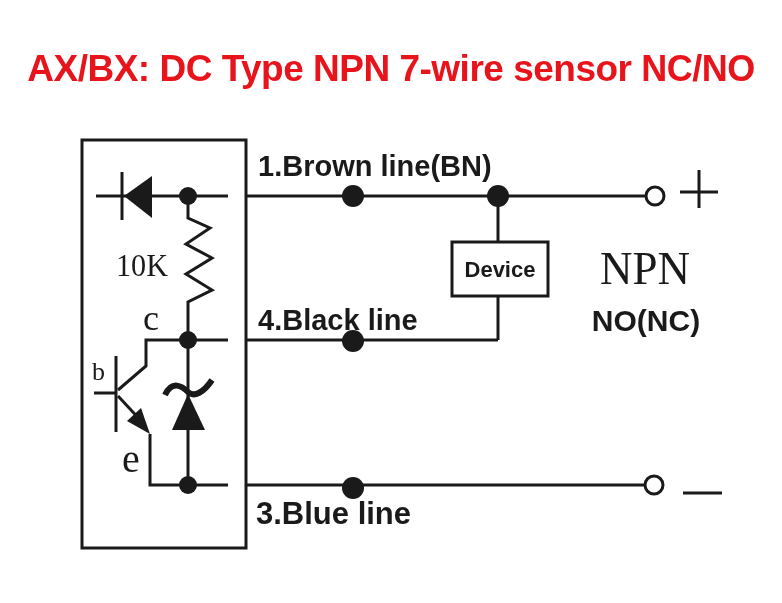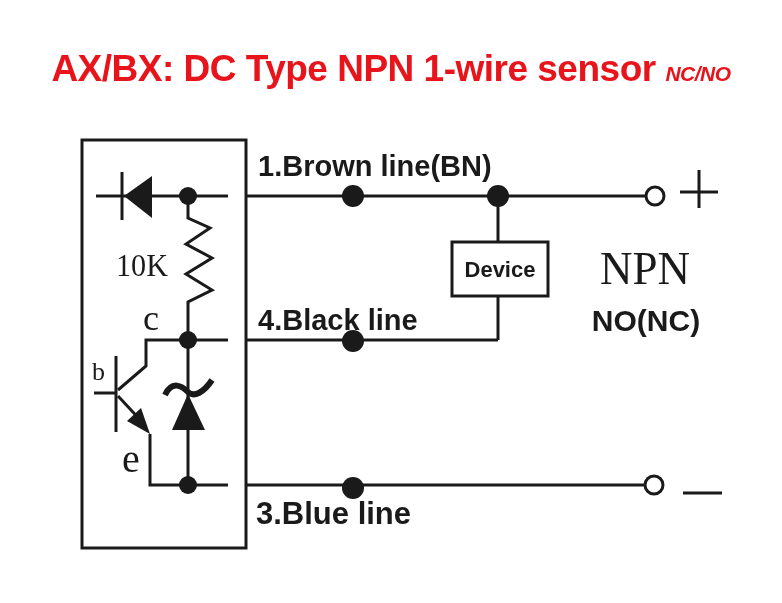--- a/index.html
+++ b/index.html
@@ -1,27 +1,27 @@
 <!DOCTYPE html>
 <html><head>
 <meta charset="utf-8">
 <style>
   html, body { margin:0; padding:0; background:#ffffff; }
   body { width:782px; height:603px; position:relative; overflow:hidden; font-family:"Liberation Sans", sans-serif; }
   #title { position:absolute; left:0; top:48px; width:782px; text-align:center; color:#e8141c; font-family:"Liberation Sans", sans-serif; font-weight:bold; font-size:37px; letter-spacing:-0.5px; white-space:nowrap; }
-  #title .small { font-size:21px;font-style:italic; }
+  #title .small { font-size:36px; }
   svg { position:absolute; left:0; top:0; }
   .serif { font-family:"Liberation Serif", "DejaVu Serif", serif; }
   .sans { font-family:"Liberation Sans", "DejaVu Sans", sans-serif; }
 </style>
 </head>
 <body>
 
 <div id="title">
-  <span>AX/BX: DC Type NPN 1-wire sensor </span><span class="small">NC/NO</span>
+  <span>AX/BX: DC Type NPN 7-wire sensor </span><span class="small">NC/NO</span>
 </div>
 
 <svg width="782" height="603" viewBox="0 0 782 603">
   <g stroke="#1a1a1a" stroke-width="3" fill="none">
 
     <rect x="82" y="140" width="164" height="408"></rect>
 
     <line x1="96" y1="196" x2="228" y2="196"></line>
 
     <line x1="122" y1="172" x2="122" y2="220"></line>

